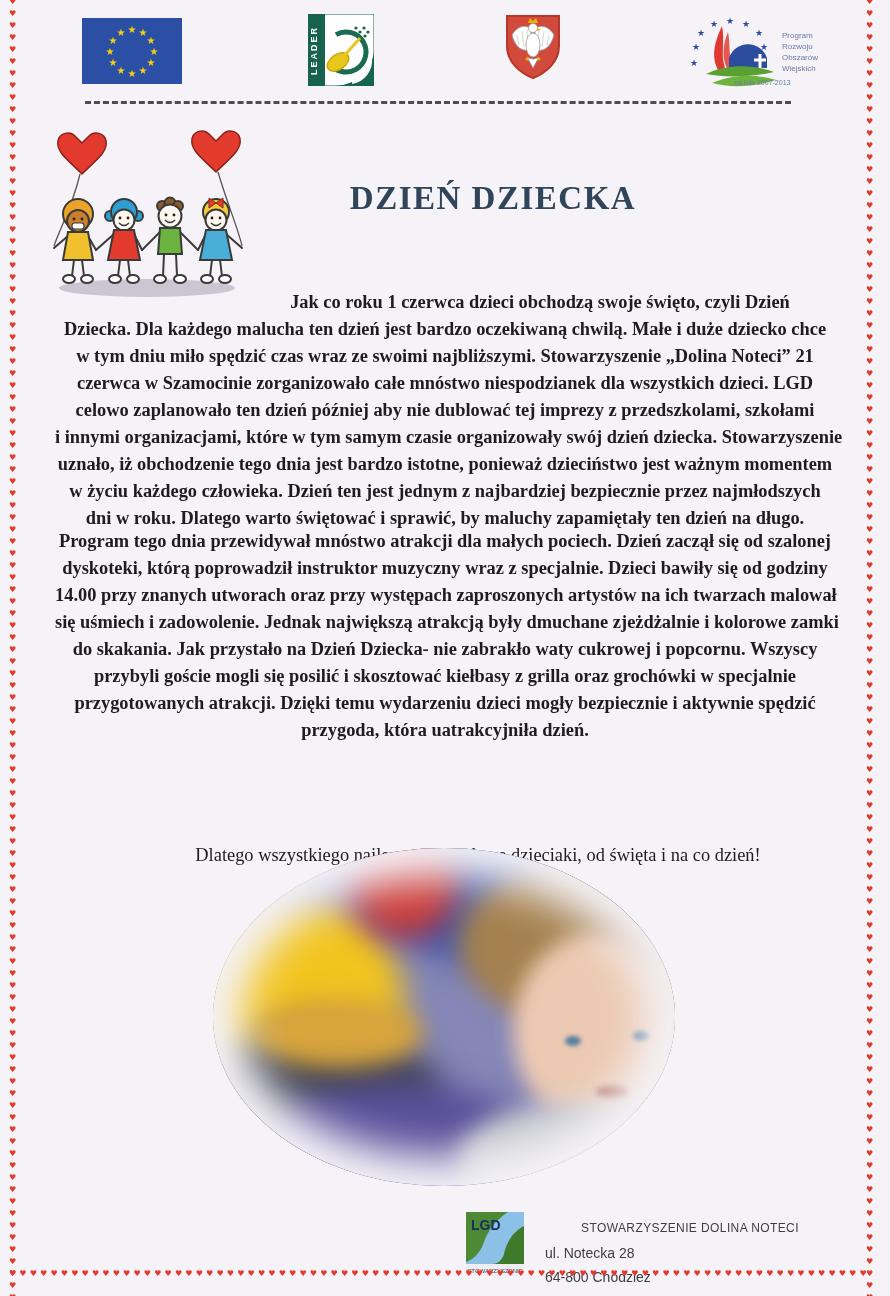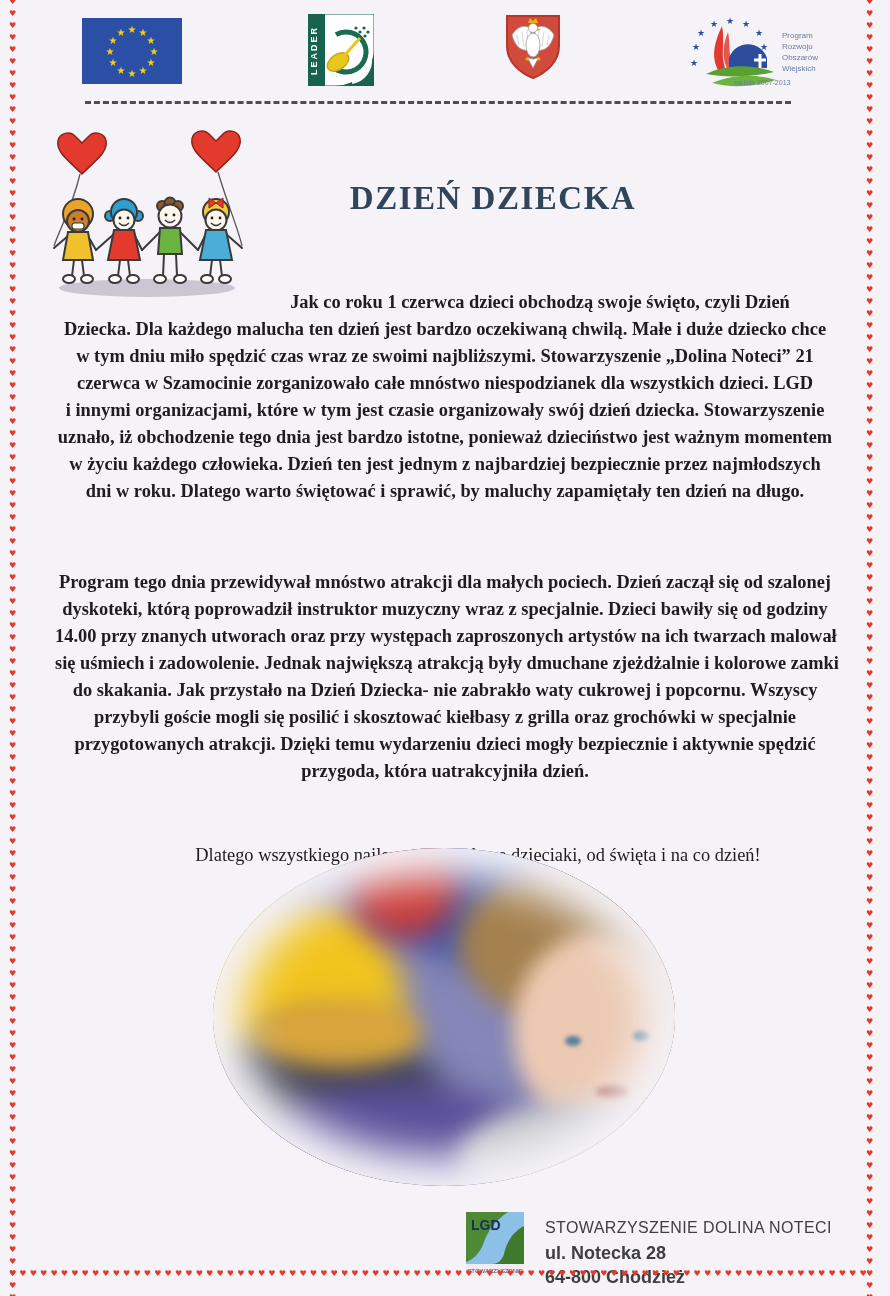--- a/index.html
+++ b/index.html
@@ -42,21 +42,21 @@
   .clipart{position:absolute;left:30px;top:128px;}
   
   .doc-title{
     position:absolute;left:48px;top:180px;width:890px;
     text-align:center;font-size:33px;font-weight:bold;letter-spacing:1.5px;
     color:#31455a;
   }
   
   .para{position:absolute;left:55px;width:780px;font-weight:bold;}
   .para-1{top:289px;}
-  .para-2{top:569px;}
+  .para-2{top:528px;}
   .tline{
     height:27px;line-height:27px;text-align:center;white-space:nowrap;
     font-size:18.4px;color:#1e1c1e;
   }
   .para-1 .tline:first-child{transform:translateX(95px);}
   .closing-line{
     position:absolute;left:55px;top:801px;width:780px;
     text-align:center;font-size:18.4px;transform:translateX(33px);
     white-space:nowrap;
     margin-top:44px;
@@ -83,22 +83,22 @@
   .photo-feather{
     position:absolute;left:213px;top:848px;width:462px;height:338px;
     border-radius:50%;box-shadow:inset 0 0 42px 30px #f5f3f8;pointer-events:none;
   }
   
   .lgd-logo{left:466px;top:1212px;}
   .footer-text{
     position:absolute;left:545px;top:1215px;
     font-family:"Liberation Sans",sans-serif;color:#3e3e41;
   }
-  .footer-org{font-size:16px;letter-spacing:.4px;line-height:26px;}
-  .footer-addr{font-size:18px;line-height:24px;font-weight:bold;}
+  .footer-org{font-size:12px;letter-spacing:.4px;line-height:26px;margin-left:36px;}
+  .footer-addr{font-size:14px;line-height:24px;}
 </style>
 </head>
 <body>
 
 <div class="page">
 
   <div class="hearts-col left">♥♥♥♥♥♥♥♥♥♥♥♥♥♥♥♥♥♥♥♥♥♥♥♥♥♥♥♥♥♥♥♥♥♥♥♥♥♥♥♥♥♥♥♥♥♥♥♥♥♥♥♥♥♥♥♥♥♥♥♥♥♥♥♥♥♥♥♥♥♥♥♥♥♥♥♥♥♥♥♥♥♥♥♥♥♥♥♥♥♥♥♥♥♥♥♥♥♥♥♥♥♥♥♥♥♥♥♥♥♥♥♥♥♥♥♥♥♥♥♥♥♥♥♥♥♥♥♥♥♥♥♥♥♥♥</div>
   <div class="hearts-col right">♥♥♥♥♥♥♥♥♥♥♥♥♥♥♥♥♥♥♥♥♥♥♥♥♥♥♥♥♥♥♥♥♥♥♥♥♥♥♥♥♥♥♥♥♥♥♥♥♥♥♥♥♥♥♥♥♥♥♥♥♥♥♥♥♥♥♥♥♥♥♥♥♥♥♥♥♥♥♥♥♥♥♥♥♥♥♥♥♥♥♥♥♥♥♥♥♥♥♥♥♥♥♥♥♥♥♥♥♥♥♥♥♥♥♥♥♥♥♥♥♥♥♥♥♥♥♥♥♥♥♥♥♥♥♥</div>
   <div class="hearts-row">♥♥♥♥♥♥♥♥♥♥♥♥♥♥♥♥♥♥♥♥♥♥♥♥♥♥♥♥♥♥♥♥♥♥♥♥♥♥♥♥♥♥♥♥♥♥♥♥♥♥♥♥♥♥♥♥♥♥♥♥♥♥♥♥♥♥♥♥♥♥♥♥♥♥♥♥♥♥♥♥♥♥♥♥♥♥♥♥♥♥♥♥♥♥♥♥♥♥♥♥♥♥♥♥♥♥♥♥♥♥</div>
 
@@ -261,21 +261,22 @@
     </g>
   </svg>
 
   <div class="doc-title">DZIEŃ DZIECKA</div>
 
   <div class="para para-1">
       <div class="tline">Jak co roku 1 czerwca dzieci obchodzą swoje święto, czyli Dzień</div>
       <div class="tline">Dziecka. Dla każdego malucha ten dzień jest bardzo oczekiwaną chwilą. Małe i duże dziecko chce</div>
       <div class="tline">w tym dniu miło spędzić czas wraz ze swoimi najbliższymi. Stowarzyszenie „Dolina Noteci” 21</div>
       <div class="tline">czerwca w Szamocinie zorganizowało całe mnóstwo niespodzianek dla wszystkich dzieci. LGD</div>
-      <div class="tline">i innymi organizacjami, które w tym jest czasie organizowały swój dzień dziecka. Stowarzyszenie</div>
+      <div class="tline">celowo zaplanowało ten dzień później aby nie dublować tej imprezy z przedszkolami, szkołami</div>
+      <div class="tline">i innymi organizacjami, które w tym samym czasie organizowały swój dzień dziecka. Stowarzyszenie</div>
       <div class="tline">uznało, iż obchodzenie tego dnia jest bardzo istotne, ponieważ dzieciństwo jest ważnym momentem</div>
       <div class="tline">w życiu każdego człowieka. Dzień ten jest jednym z najbardziej bezpiecznie przez najmłodszych</div>
       <div class="tline">dni w roku. Dlatego warto świętować i sprawić, by maluchy zapamiętały ten dzień na długo.</div>
     </div>
   <div class="para para-2">
       <div class="tline">Program tego dnia przewidywał mnóstwo atrakcji dla małych pociech. Dzień zaczął się od szalonej</div>
       <div class="tline">dyskoteki, którą poprowadził instruktor muzyczny wraz z specjalnie. Dzieci bawiły się od godziny</div>
       <div class="tline">14.00 przy znanych utworach oraz przy występach zaproszonych artystów na ich twarzach malował</div>
       <div class="tline">się uśmiech i zadowolenie. Jednak największą atrakcją były dmuchane zjeżdżalnie i kolorowe zamki</div>
       <div class="tline">do skakania. Jak przystało na Dzień Dziecka- nie zabrakło waty cukrowej i popcornu. Wszyscy</div>

